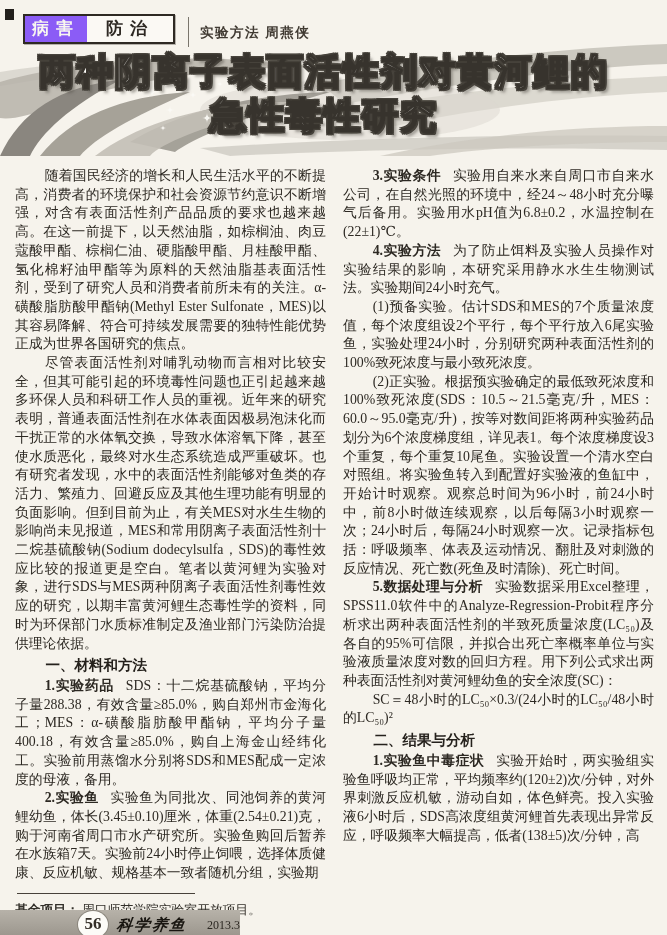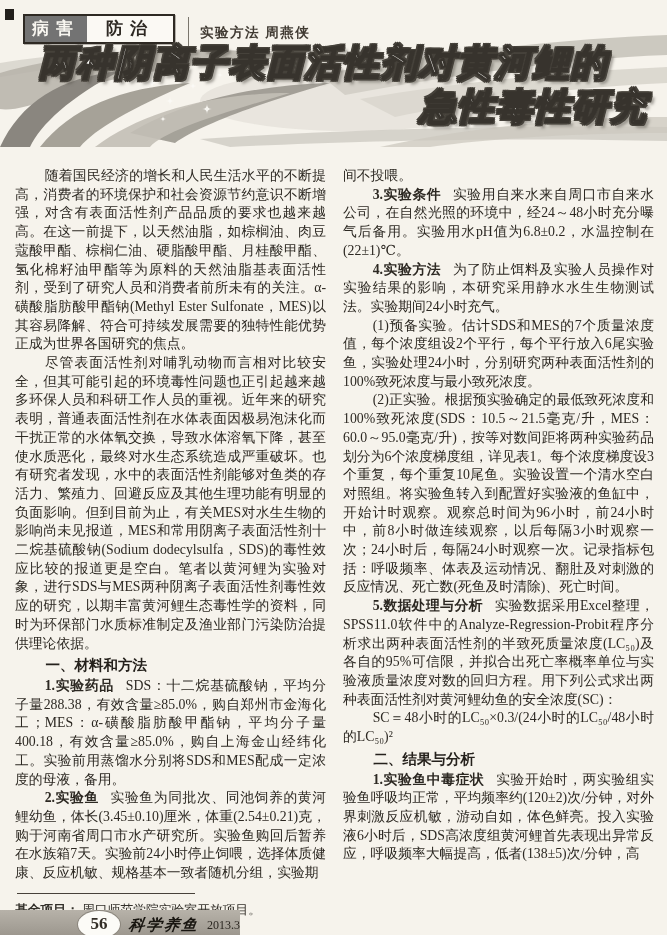--- a/index.html
+++ b/index.html
@@ -12,53 +12,53 @@
   .page {
     position:relative; width:667px; height:935px;
     background:#f6f3ec; overflow:hidden; color:#2d2923;
   }
   .scan-mark { position:absolute; left:5px; top:9px; width:9px; height:11px; background:#221f1b; }
 
   
   .masthead { position:absolute; top:11px; left:23px; display:flex; align-items:center; }
   .badge { display:flex; border:2px solid #2e2923; box-shadow:1px 1px 0 rgba(60,55,48,.35); }
   .badge-dark {
-    background:#737373; color:#f8f6f0; padding:2px 7px;
+    background:#8b5cf6; color:#f8f6f0; padding:2px 7px;
     font-family:"Liberation Sans",sans-serif; font-weight:bold;
     font-size:17px; letter-spacing:7px; line-height:22px;
   }
   .badge-light {
     background:#fbf9f4; color:#2e2923; padding:2px 19px;
     font-family:"Liberation Sans",sans-serif; font-weight:bold;
     font-size:17px; letter-spacing:7px; line-height:22px;
   }
   .mast-divider { width:1px; height:30px; background:#7a756c; margin:0 11px 0 13px; margin-top:6px; }
   .editor {
     font-family:"Liberation Sans",sans-serif; font-weight:bold;
     font-size:13.5px; color:#403a32; letter-spacing:1.5px; margin-top:8px;
   }
 
   
-  .banner { position:absolute; top:33px; left:0; width:648px; height:114px;font-style:italic; }
+  .banner { position:absolute; top:42px; left:0; width:648px; height:114px; }
   .banner svg { position:absolute; inset:0; }
   .title-l1, .title-l2 {
     position:absolute; left:0; width:100%; text-align:center;
     font-family:"DejaVu Sans",sans-serif; font-weight:800;
     font-size:36px; letter-spacing:2px; color:#fcfbf8;
     -webkit-text-stroke:1.5px #37332d;
     text-shadow:
       -2px -2px 0 #46423b, 2px -2px 0 #46423b,
       -2px  2px 0 #46423b, 2px  2px 0 #46423b,
        0   -2px 0 #46423b, 0    2px 0 #46423b,
       -2px  0   0 #46423b, 2px  0   0 #46423b,
        4px  4px 3px rgba(90,86,78,.55);
     white-space:nowrap;
   }
   .title-l1 { top:6px; }
-  .title-l2 { top:50px;text-align:right; }
+  .title-l2 { top:50px; }
 
   
   .columns {
     position:absolute; top:167px; left:15px; width:639px; height:762px;
     display:flex; gap:17px; overflow:hidden;
   }
   .col { flex:1; font-size:13.8px; line-height:18.7px; text-align:justify; color:#2c2822; }
   .col p { margin:0; text-indent:2.15em; }
   .col p.cont { text-indent:0; }
   .lead { font-weight:bold; margin-right:.85em; }
@@ -82,21 +82,21 @@
     position:relative; margin-left:78px; width:46px; height:27px; margin-top:-2px;
     background:#fcfbf7; border-radius:50%; box-shadow:0 0 0 1px #8b867d;
     display:flex; align-items:center; justify-content:center;
     font-size:17px; font-weight:bold; color:#332e27; z-index:1;
   }
   .journal {
     font-family:"DejaVu Serif",serif; font-style:italic; font-weight:bold;
     font-size:15.5px; color:#181510; margin-left:9px; letter-spacing:2px;
     transform:skewX(-8deg); white-space:nowrap;
   }
-  .issue { font-size:12px; color:#2b2721; margin-left:8px; font-family:"Liberation Serif",serif; }
+  .issue { font-size:12px; color:#2b2721; margin-left:20px; font-family:"Liberation Serif",serif; }
 </style>
 </head>
 <body>
 
 <div class="page">
 
   <div class="scan-mark"></div>
 
   <div class="masthead">
     <div class="badge">
@@ -141,21 +141,20 @@
       <p>随着国民经济的增长和人民生活水平的不断提高，消费者的环境保护和社会资源节约意识不断增强，对含有表面活性剂产品品质的要求也越来越高。在这一前提下，以天然油脂，如棕榈油、肉豆蔻酸甲酯、棕榈仁油、硬脂酸甲酯、月桂酸甲酯、氢化棉籽油甲酯等为原料的天然油脂基表面活性剂，受到了研究人员和消费者前所未有的关注。α-磺酸脂肪酸甲酯钠(Methyl Ester Sulfonate，MES)以其容易降解、符合可持续发展需要的独特性能优势正成为世界各国研究的焦点。</p>
       <p>尽管表面活性剂对哺乳动物而言相对比较安全，但其可能引起的环境毒性问题也正引起越来越多环保人员和科研工作人员的重视。近年来的研究表明，普通表面活性剂在水体表面因极易泡沫化而干扰正常的水体氧交换，导致水体溶氧下降，甚至使水质恶化，最终对水生态系统造成严重破坏。也有研究者发现，水中的表面活性剂能够对鱼类的存活力、繁殖力、回避反应及其他生理功能有明显的负面影响。但到目前为止，有关MES对水生生物的影响尚未见报道，MES和常用阴离子表面活性剂十二烷基硫酸钠(Sodium dodecylsulfa，SDS)的毒性效应比较的报道更是空白。笔者以黄河鲤为实验对象，进行SDS与MES两种阴离子表面活性剂毒性效应的研究，以期丰富黄河鲤生态毒性学的资料，同时为环保部门水质标准制定及渔业部门污染防治提供理论依据。</p>
       <h3>一、材料和方法</h3>
       <p><b class="lead">1.实验药品</b><span>SDS：十二烷基硫酸钠，平均分子量288.38，有效含量≥85.0%，购自郑州市金海化工；MES：α-磺酸脂肪酸甲酯钠，平均分子量400.18，有效含量≥85.0%，购自上海金山经纬化工。实验前用蒸馏水分别将SDS和MES配成一定浓度的母液，备用。</span></p>
       <p><b class="lead">2.实验鱼</b><span>实验鱼为同批次、同池饲养的黄河鲤幼鱼，体长(3.45±0.10)厘米，体重(2.54±0.21)克，购于河南省周口市水产研究所。实验鱼购回后暂养在水族箱7天。实验前24小时停止饲喂，选择体质健康、反应机敏、规格基本一致者随机分组，实验期</span></p>
       <div class="footnote-rule"></div>
       <p class="footnote"><b class="fn-lead">基金项目：</b><span>周口师范学院实验室开放项目。</span></p>
     </div>
 
     <div class="col">
-      <p class="cont">间不投喂。</p>
       <p><b class="lead">3.实验条件</b><span>实验用自来水来自周口市自来水公司，在自然光照的环境中，经24～48小时充分曝气后备用。实验用水pH值为6.8±0.2，水温控制在(22±1)℃。</span></p>
       <p><b class="lead">4.实验方法</b><span>为了防止饵料及实验人员操作对实验结果的影响，本研究采用静水水生生物测试法。实验期间24小时充气。</span></p>
       <p>(1)预备实验。估计SDS和MES的7个质量浓度值，每个浓度组设2个平行，每个平行放入6尾实验鱼，实验处理24小时，分别研究两种表面活性剂的100%致死浓度与最小致死浓度。</p>
       <p>(2)正实验。根据预实验确定的最低致死浓度和100%致死浓度(SDS：10.5～21.5毫克/升，MES：60.0～95.0毫克/升)，按等对数间距将两种实验药品划分为6个浓度梯度组，详见表1。每个浓度梯度设3个重复，每个重复10尾鱼。实验设置一个清水空白对照组。将实验鱼转入到配置好实验液的鱼缸中，开始计时观察。观察总时间为96小时，前24小时中，前8小时做连续观察，以后每隔3小时观察一次；24小时后，每隔24小时观察一次。记录指标包括：呼吸频率、体表及运动情况、翻肚及对刺激的反应情况、死亡数(死鱼及时清除)、死亡时间。</p>
       <p><b class="lead">5.数据处理与分析</b><span>实验数据采用Excel整理，SPSS11.0软件中的Analyze-Regression-Probit程序分析求出两种表面活性剂的半致死质量浓度(LC₅₀)及各自的95%可信限，并拟合出死亡率概率单位与实验液质量浓度对数的回归方程。用下列公式求出两种表面活性剂对黄河鲤幼鱼的安全浓度(SC)：</span></p>
       <p class="formula">SC＝48小时的LC₅₀×0.3/(24小时的LC₅₀/48小时的LC₅₀)²</p>
       <h3>二、结果与分析</h3>
       <p><b class="lead">1.实验鱼中毒症状</b><span>实验开始时，两实验组实验鱼呼吸均正常，平均频率约(120±2)次/分钟，对外界刺激反应机敏，游动自如，体色鲜亮。投入实验液6小时后，SDS高浓度组黄河鲤首先表现出异常反应，呼吸频率大幅提高，低者(138±5)次/分钟，高</span></p>
     </div>
 

